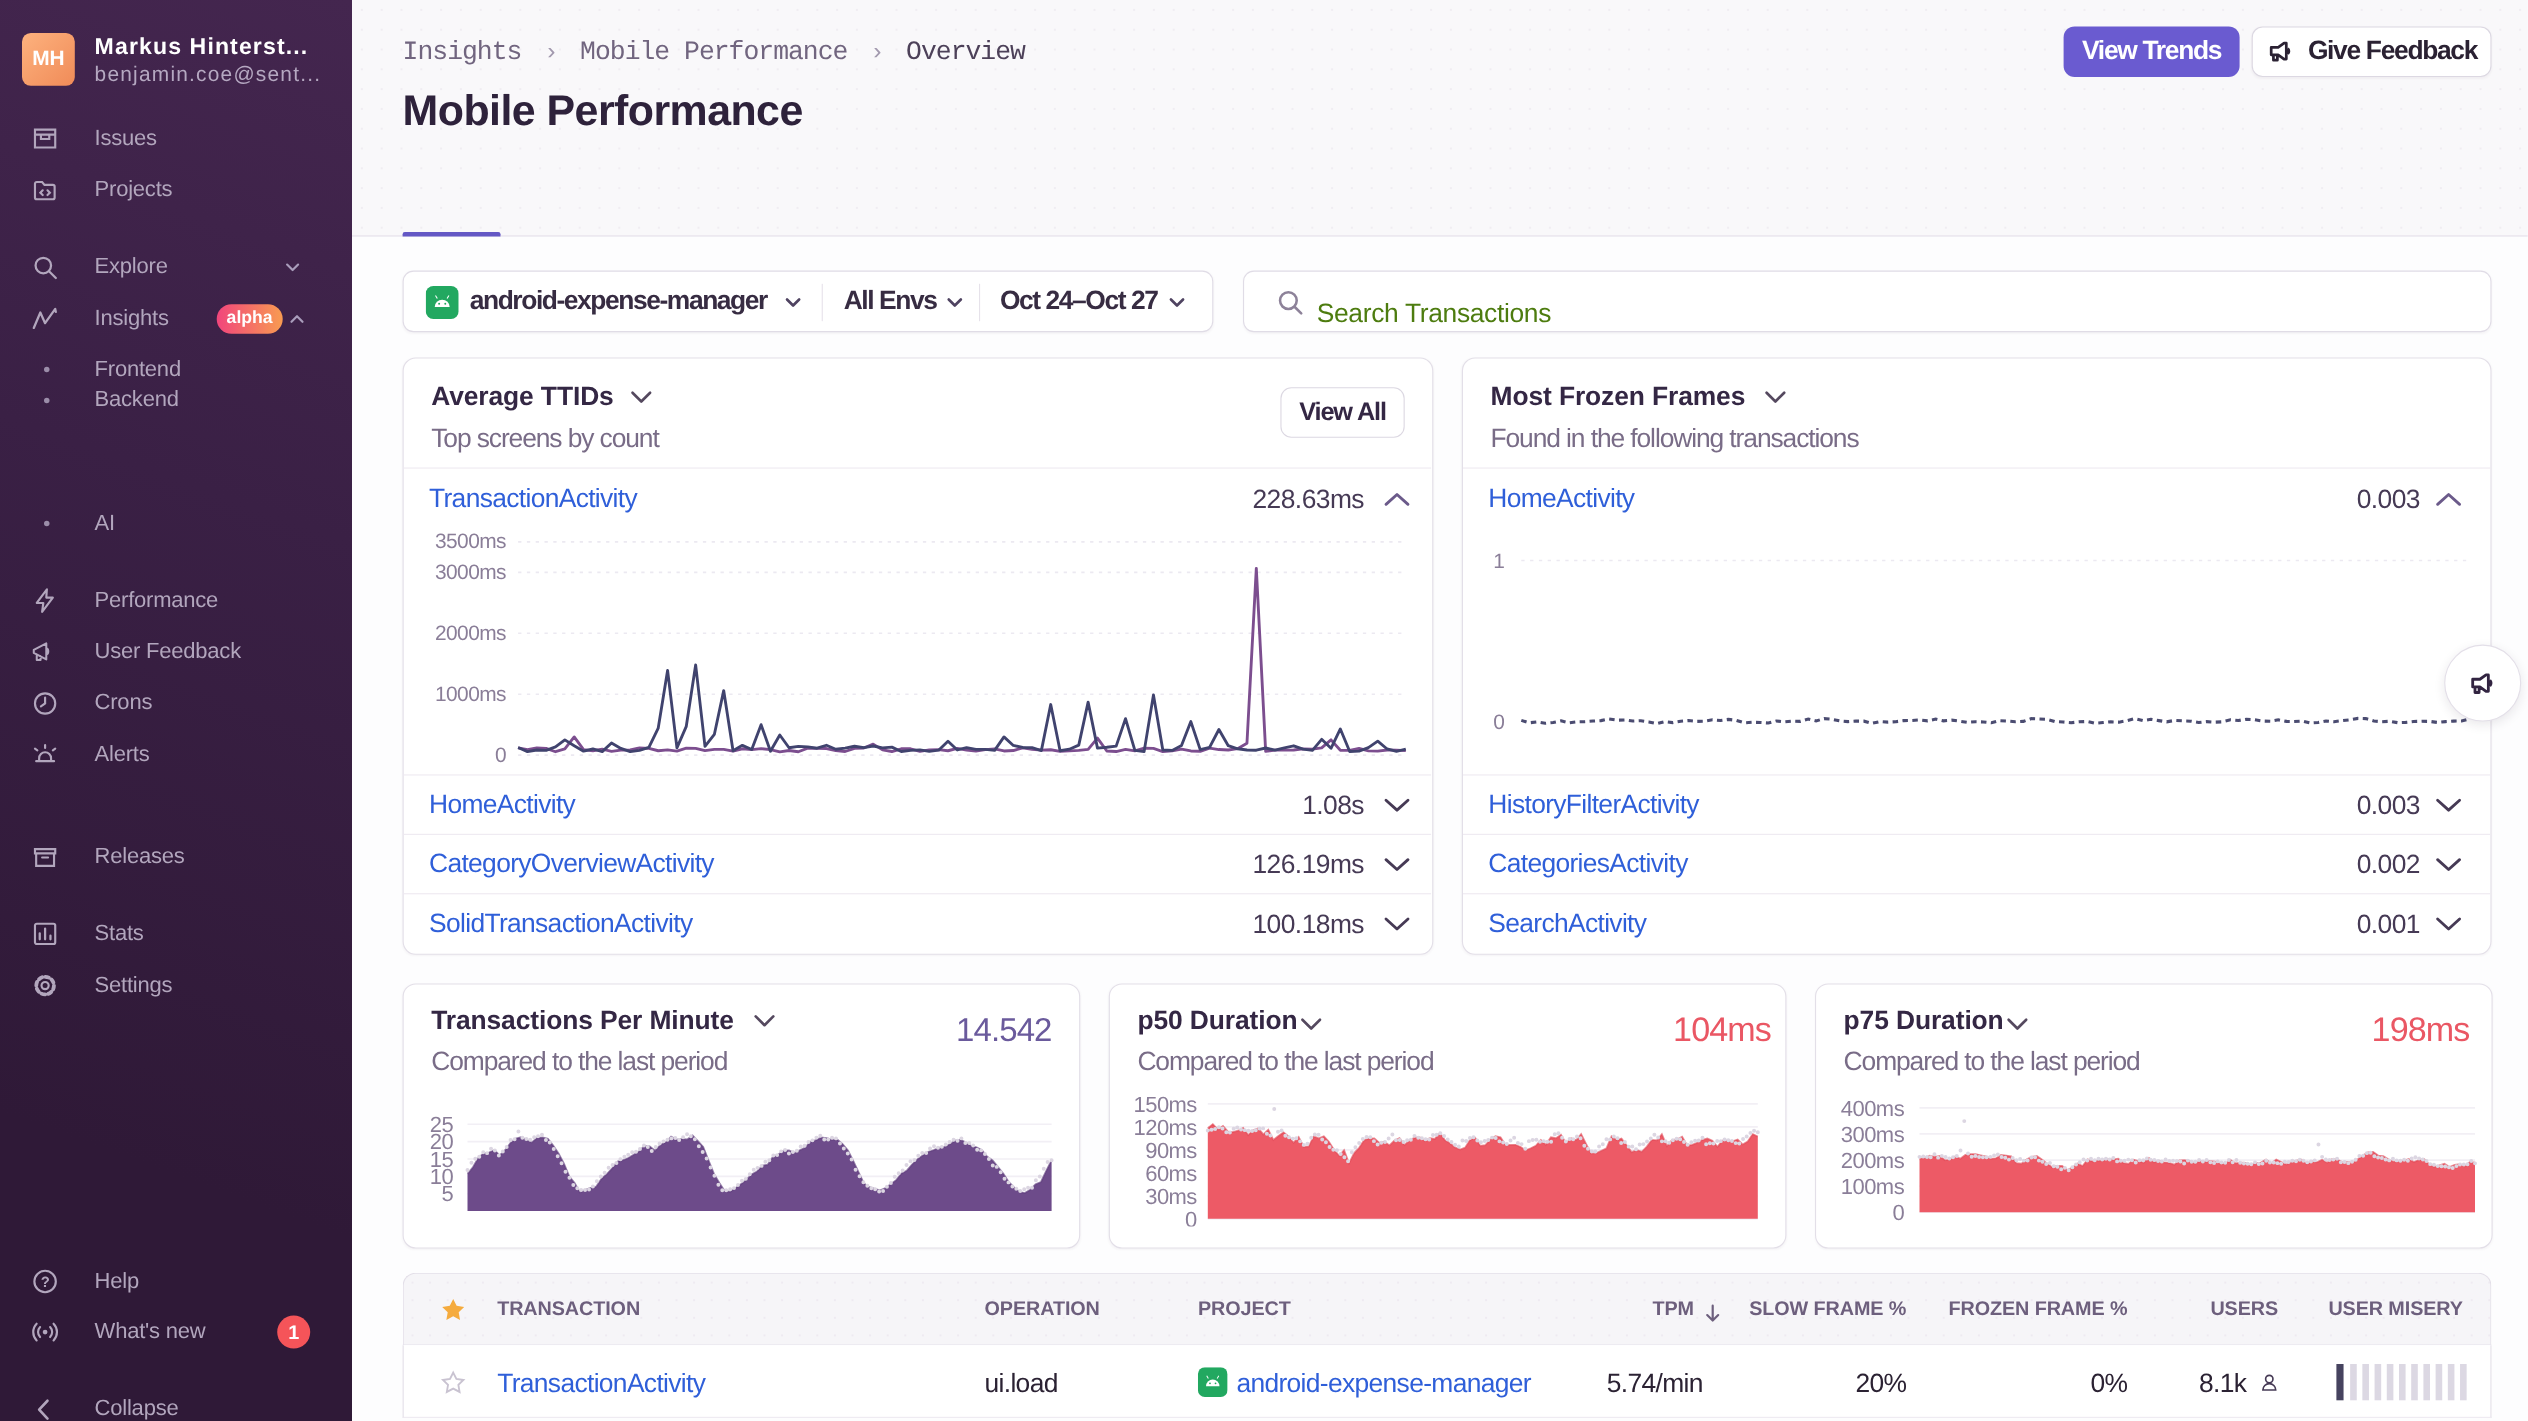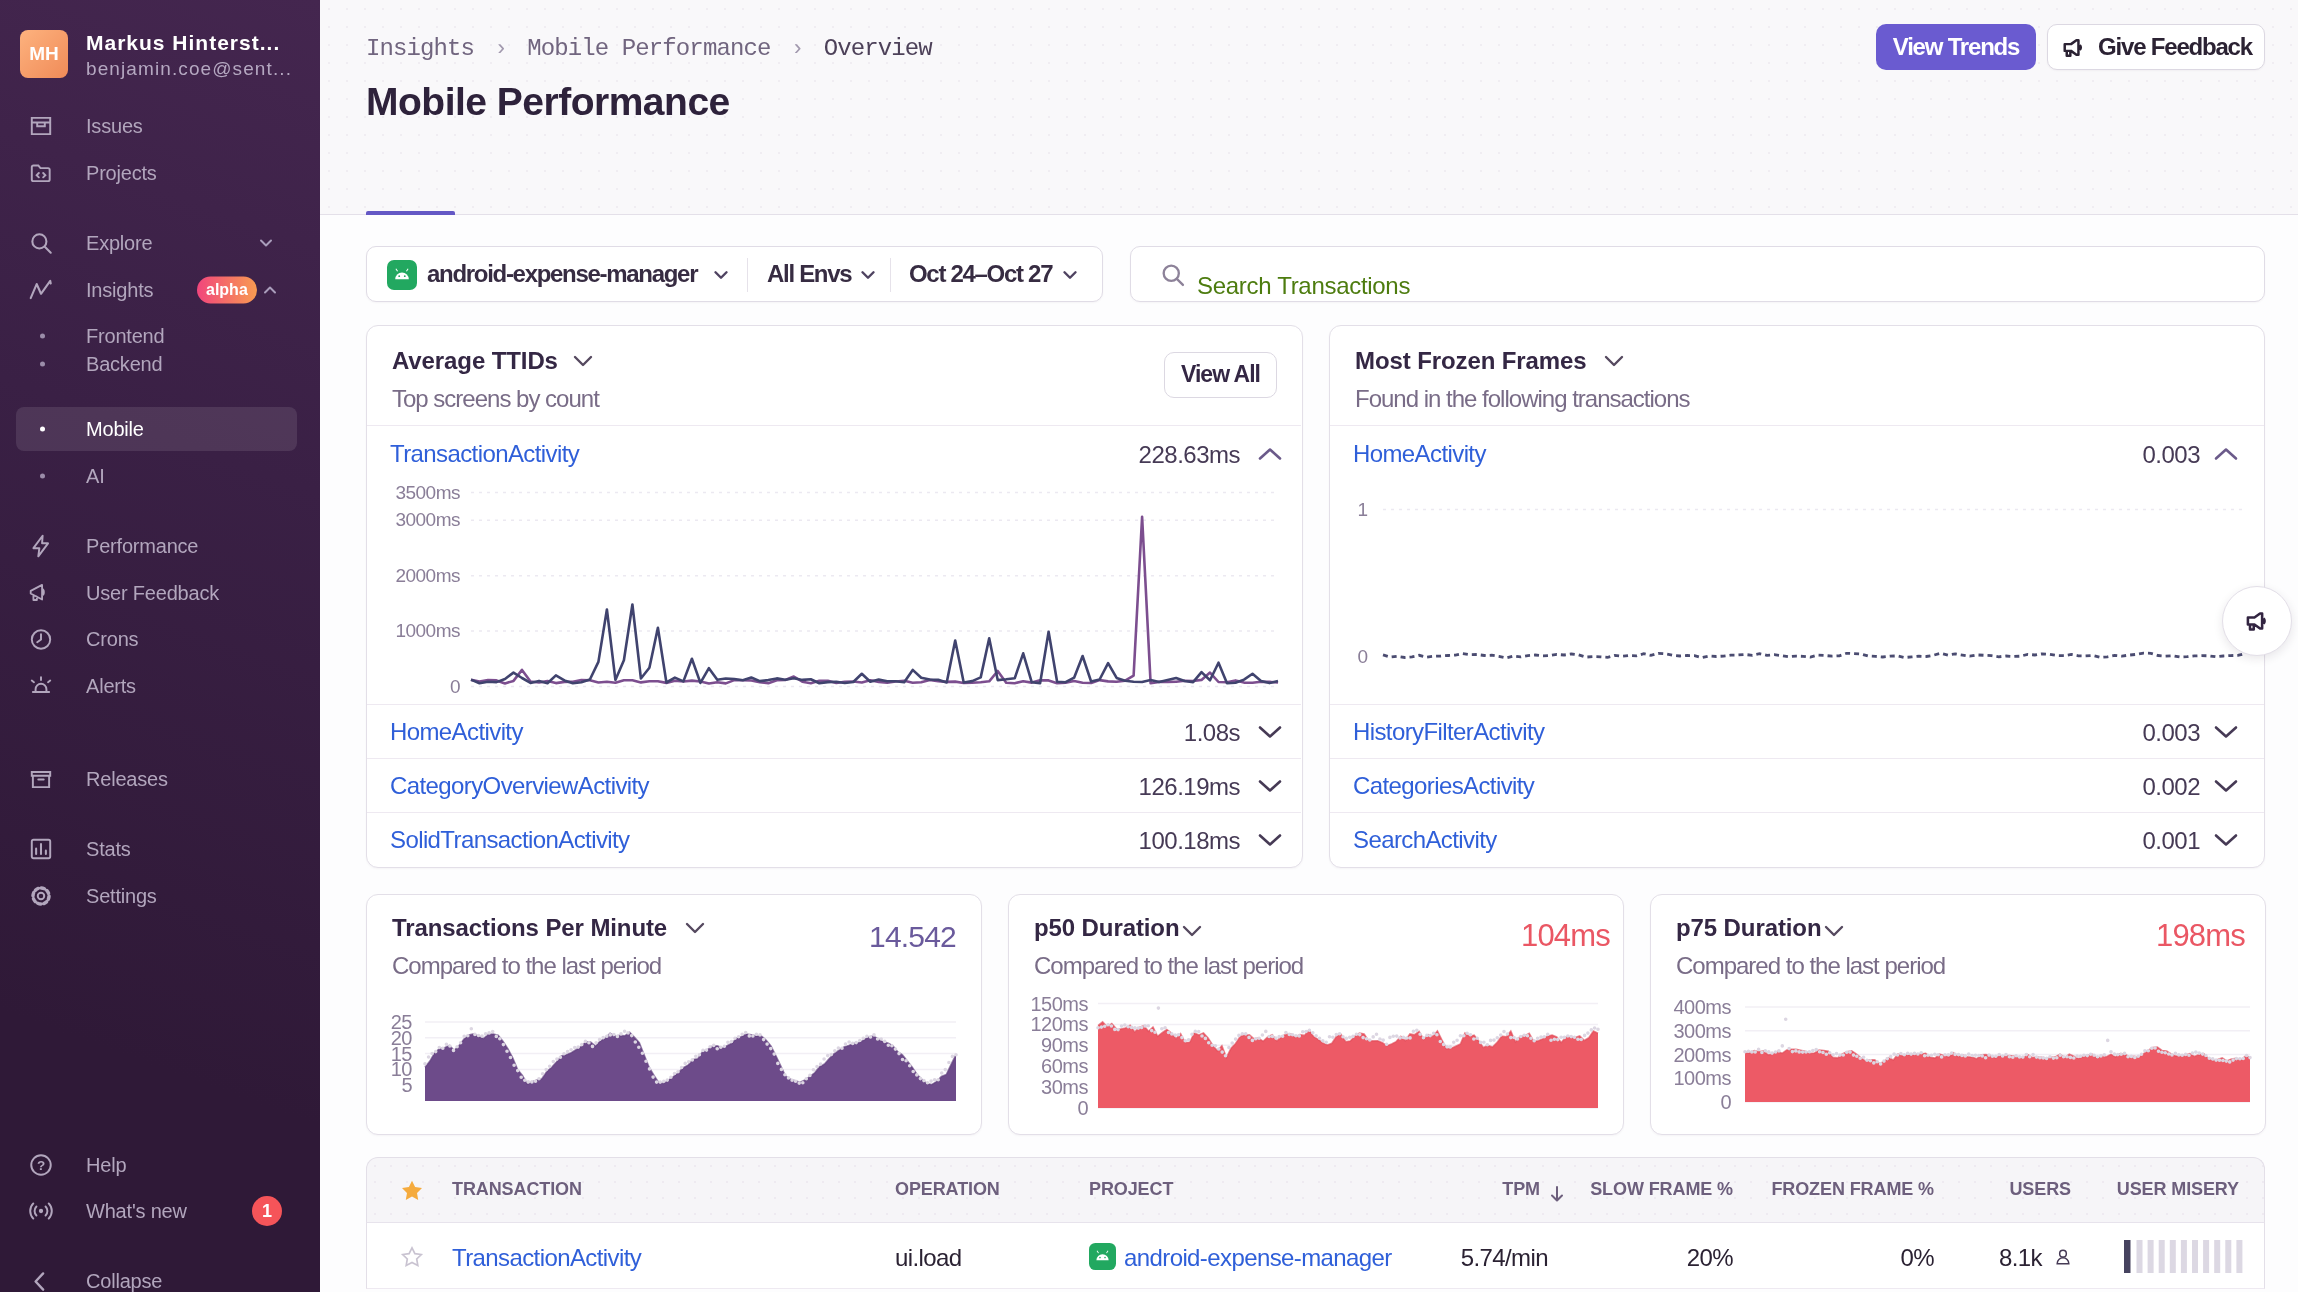--- a/index.html
+++ b/index.html
@@ -131,24 +131,20 @@
       </svg>
     </div>
 <div class="item sub" style="top:314px">
       <span class="dot"></span>
       <span class="lbl">Frontend</span>
     </div>
 <div class="item sub" style="top:342px">
       <span class="dot"></span>
       <span class="lbl">Backend</span>
     </div>
-<div class="item sub sel" style="top:407px">
-      <span class="dot"></span>
-      <span class="lbl">Mobile</span>
-    </div>
 <div class="item sub" style="top:454px">
       <span class="dot"></span>
       <span class="lbl">AI</span>
     </div>
 <div class="item" style="top:523px">
       <svg width="26" height="26" viewBox="0 0 24 24" stroke="currentColor" stroke-linecap="round">
         <path d="M13.5 2.5 L5 14 h5.5 L9.5 21.5 L18.5 9.5 h-5.5 z" fill="none" stroke-width="1.8" stroke-linejoin="round"></path>
       </svg>
       <span class="lbl">Performance</span>
     </div>

